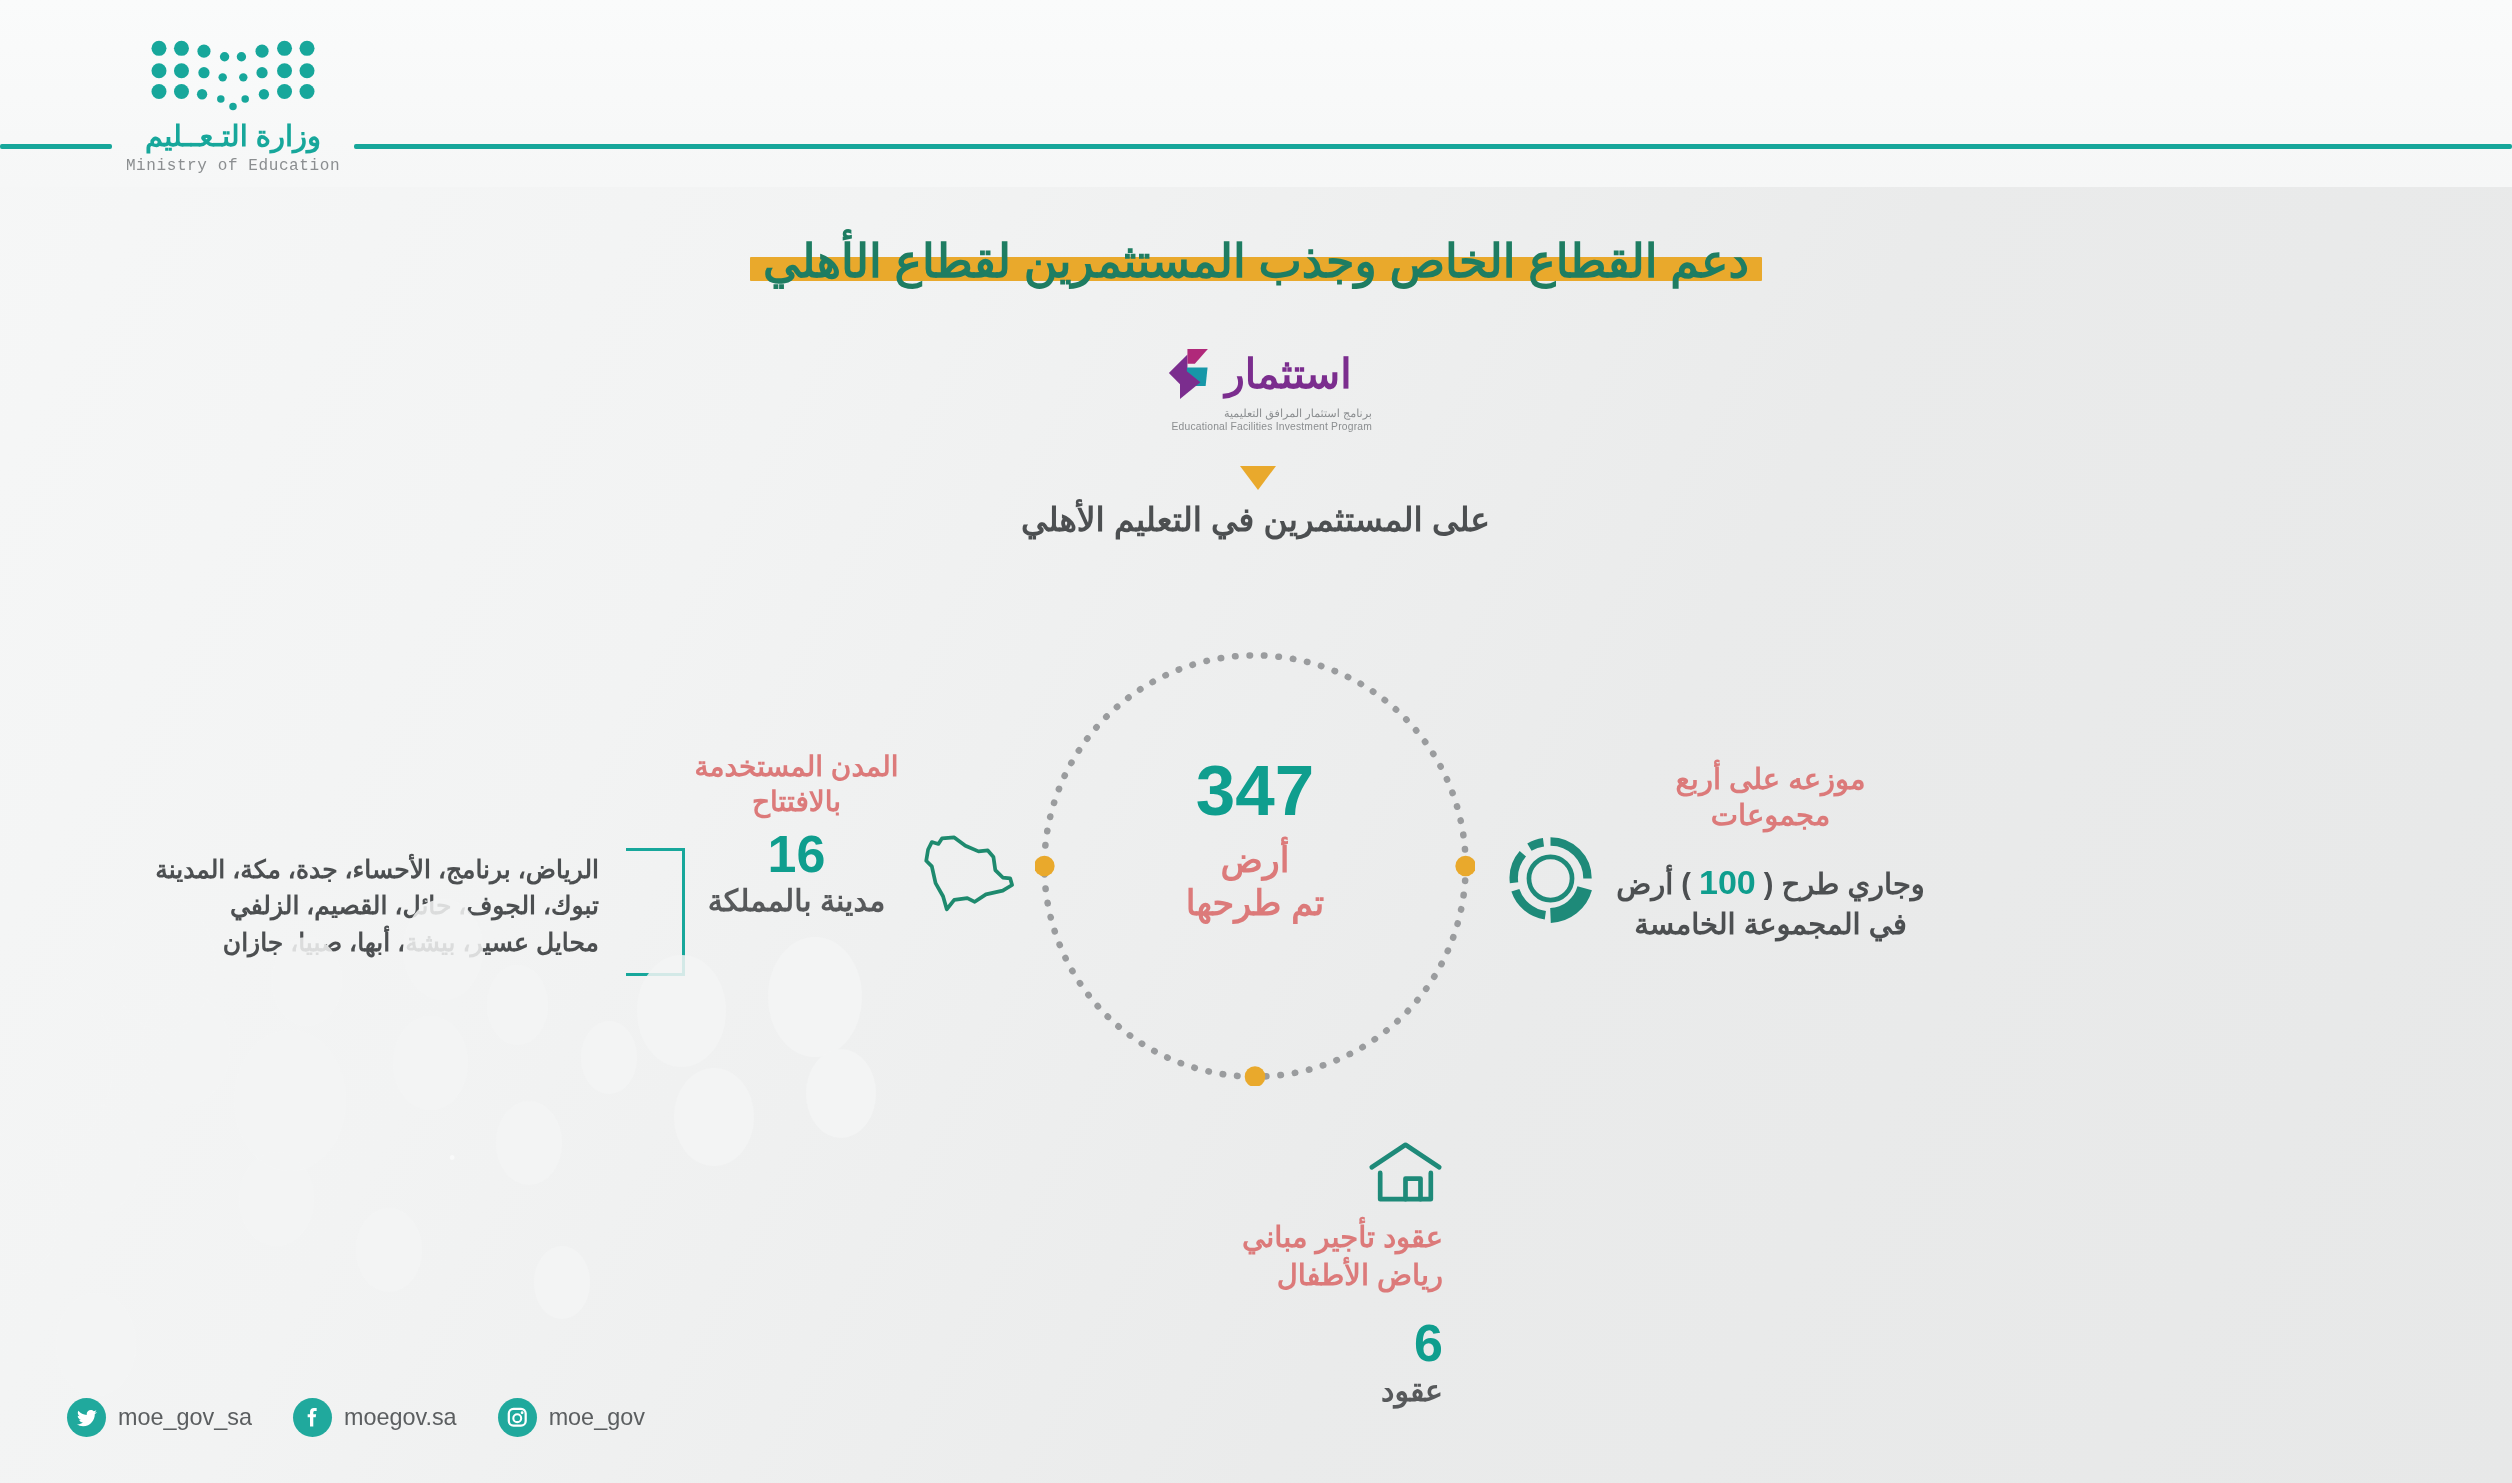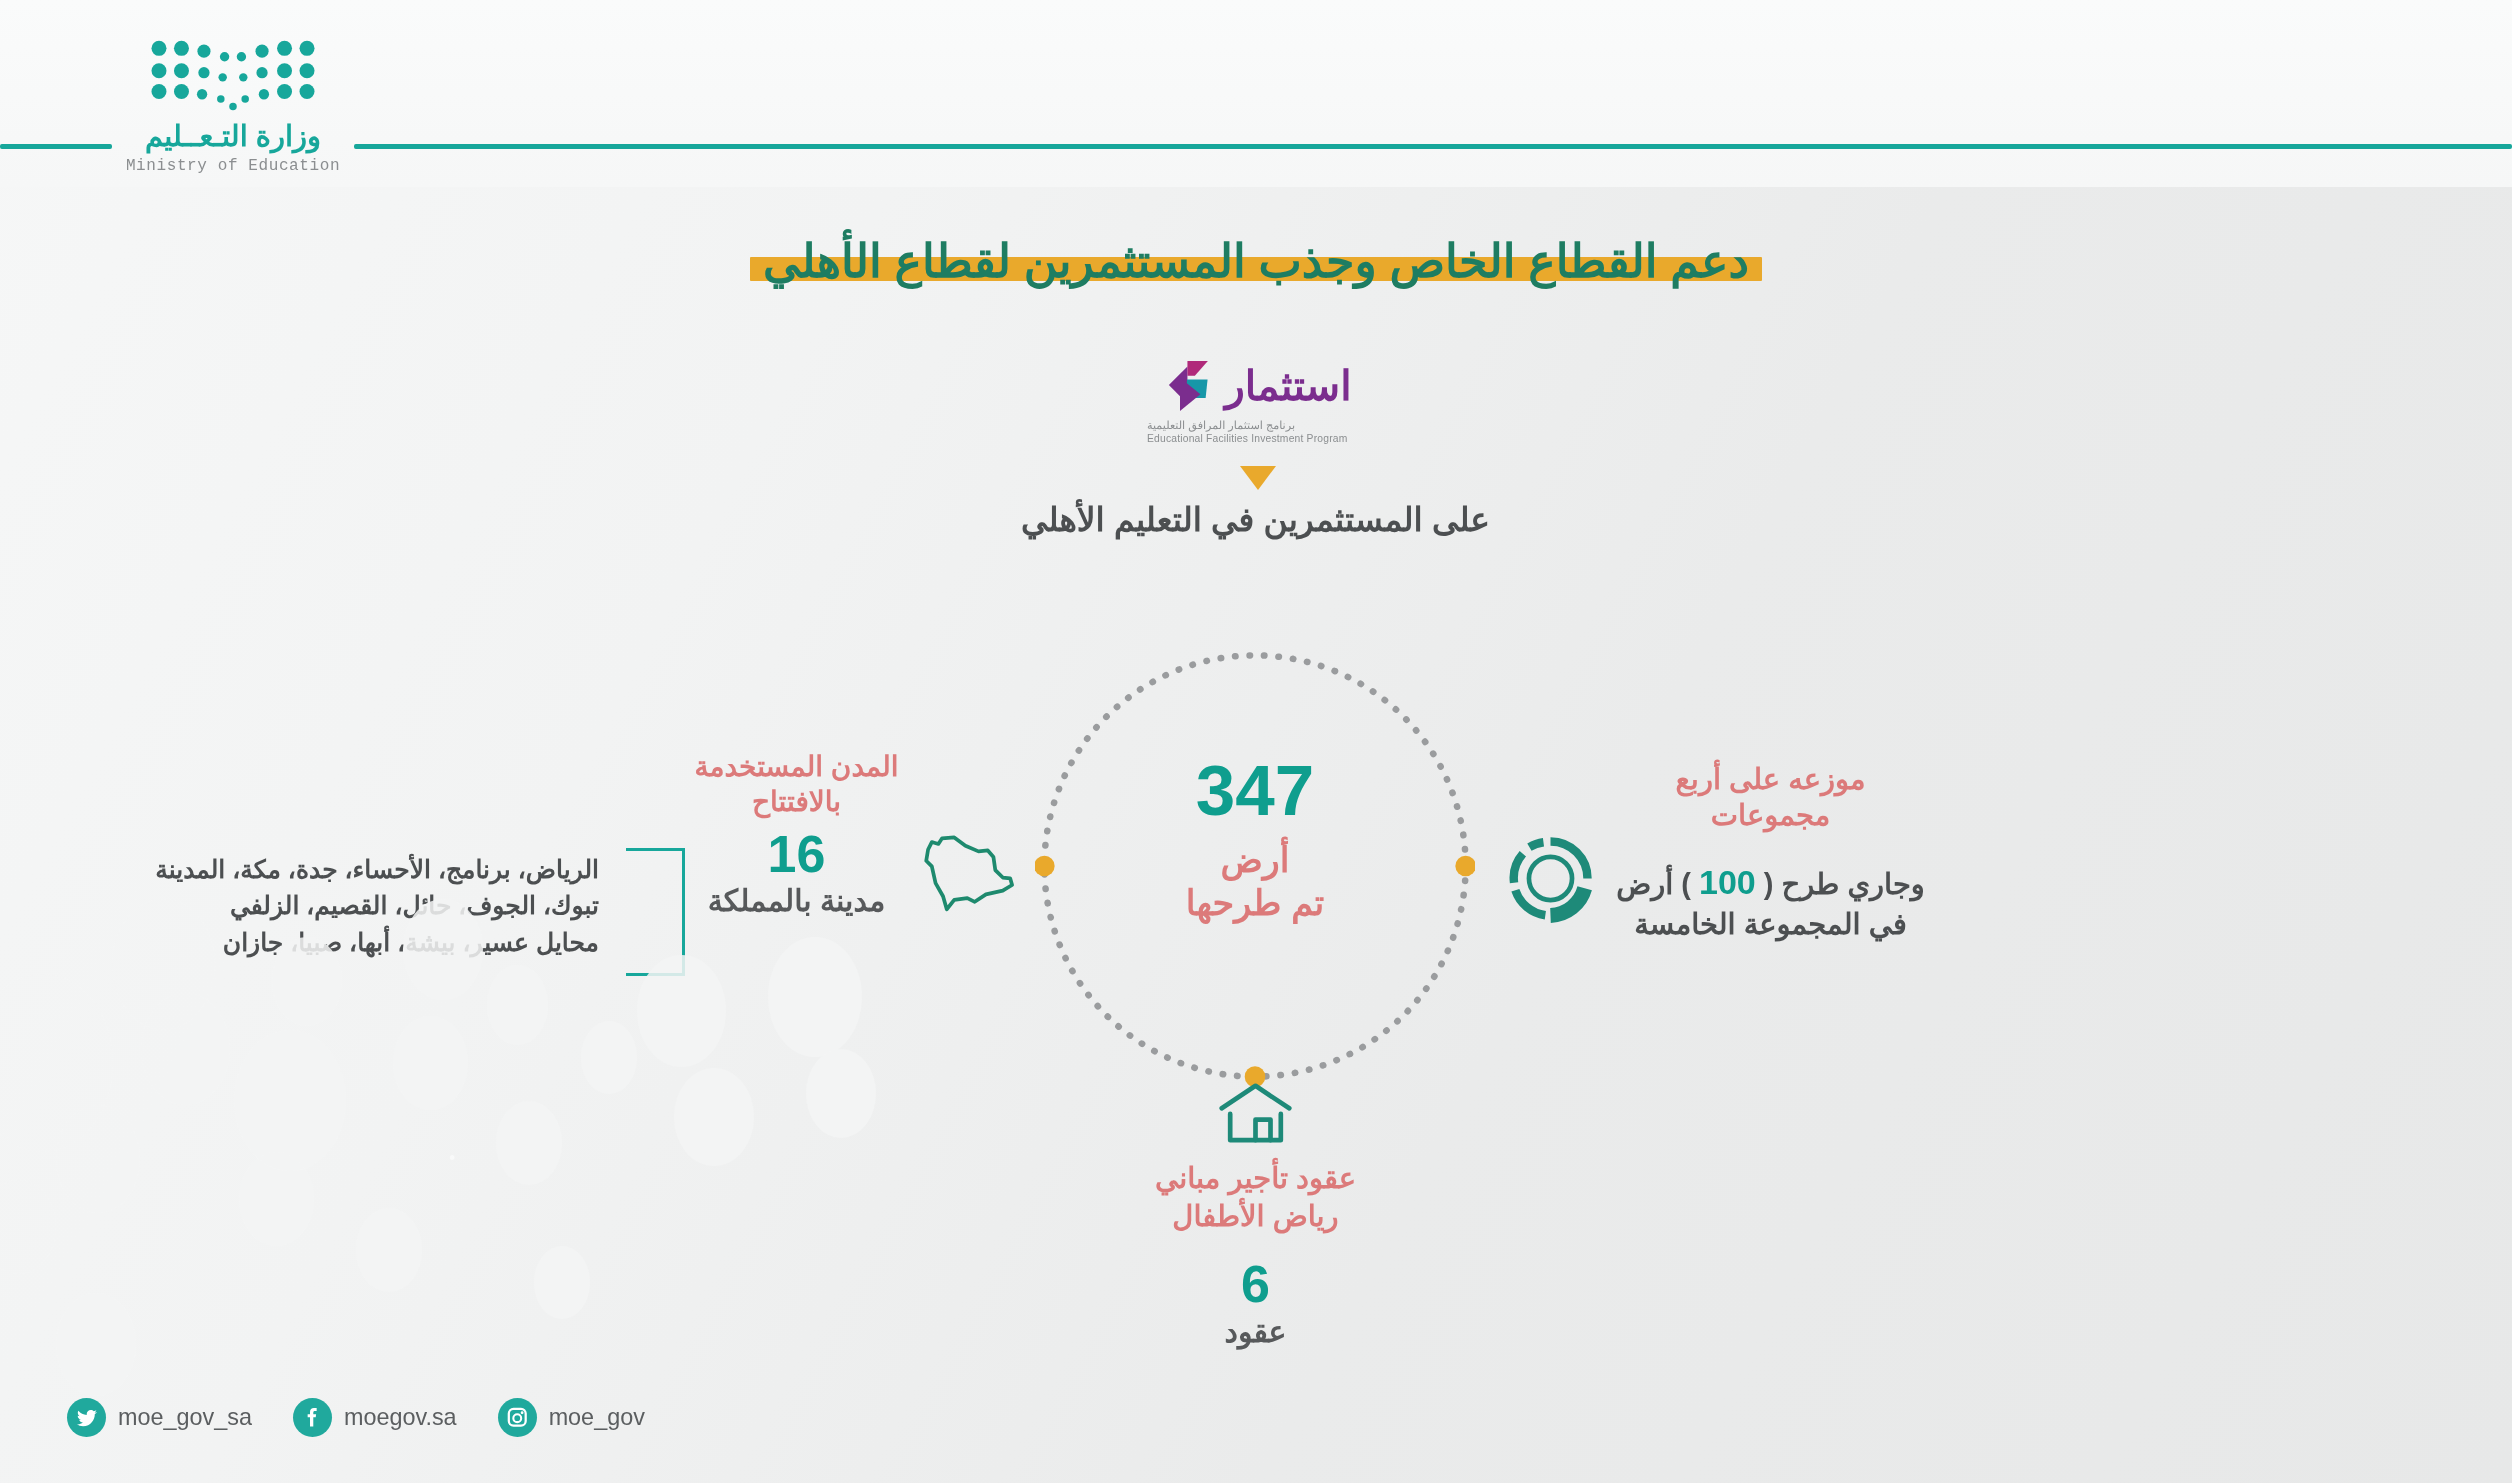--- a/index.html
+++ b/index.html
@@ -37,21 +37,21 @@
   .title-inner{position:relative;display:inline-block;padding:0 13px;}
   .title-hl{
     position:absolute;left:0;right:0;bottom:7.5px;height:24px;background:#e9a92c;z-index:0;border-radius:0.9px;
   }
   .title-txt{
     position:relative;z-index:1;color:#1e7d62;font-size:46px;font-weight:bold;
     letter-spacing:0.5px;white-space:nowrap;
   }
 
   
-  .inv-logo{position:absolute;left:1147px;top:359px;width:225px;text-align:left;}
+  .inv-logo{position:absolute;left:1147px;top:347px;width:225px;text-align:right;}
   .inv-row{display:flex;align-items:center;justify-content:center;gap:5.6px;}
   .inv-word{color:#7b2d8e;font-size:41px;font-weight:bold;line-height:1;}
   .inv-sub-ar{color:#8b8e90;font-size:11.2px;margin-top:5.6px;}
   .inv-sub-en{color:#8b8e90;font-size:10.3px;margin-top:1.9px;letter-spacing:0.2px;}
 
   .tri-down{
     position:absolute;left:1240px;top:466px;width:0;height:0;
     border-left:18px solid transparent;border-right:18px solid transparent;border-top:24px solid #e9a92c;
   }
 
@@ -84,21 +84,21 @@
   }
 
   
   .right-block{position:absolute;left:1583px;top:761px;width:375px;text-align:center;}
   .rose-2{color:#dc7a7a;font-size:29px;font-weight:bold;line-height:1.25;}
   .note{color:#4c4f51;font-size:29px;font-weight:bold;line-height:1.35;margin-top:26px;}
   .note b{color:#0f9e8e;font-size:34px;font-weight:bold;}
   .donut{position:absolute;left:1506px;top:834px;width:89px;height:89px;}
 
   
-  .bottom-block{position:absolute;left:1068px;top:1082px;width:375px;text-align:center;}
+  .bottom-block{position:absolute;left:1068px;top:1141px;width:375px;text-align:right;}
   .house{width:75px;height:62px;margin:0 auto 13px;}
   .rose-3{color:#dc7a7a;font-size:29px;font-weight:bold;line-height:1.3;}
   .big-teal2{color:#0f9e8e;font-size:52px;font-weight:bold;line-height:1;margin-top:22.5px;}
   .gray-3{color:#57595b;font-size:30px;font-weight:bold;margin-top:3.7px;}
 
   
   .social{position:absolute;left:67px;top:1398px;display:flex;align-items:center;gap:41px;}
   .s-item{display:flex;align-items:center;gap:12px;direction:ltr;}
   .s-circle{width:39px;height:39px;border-radius:50%;background:#20a99d;display:flex;align-items:center;justify-content:center;}
   .s-handle{color:#5b5e60;font-size:23.4px;}

